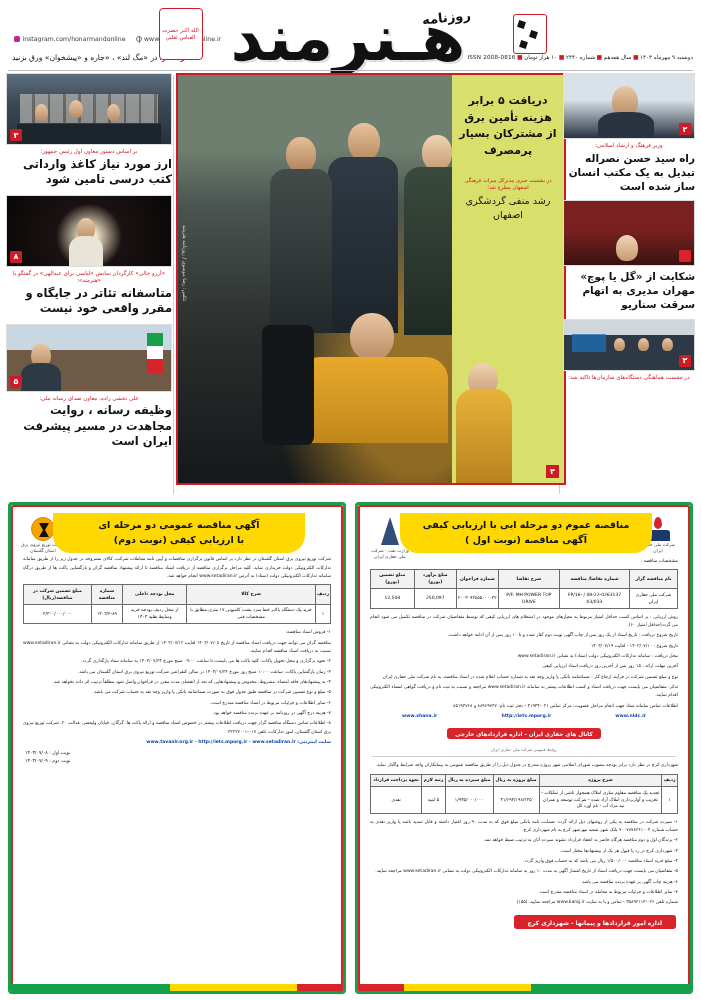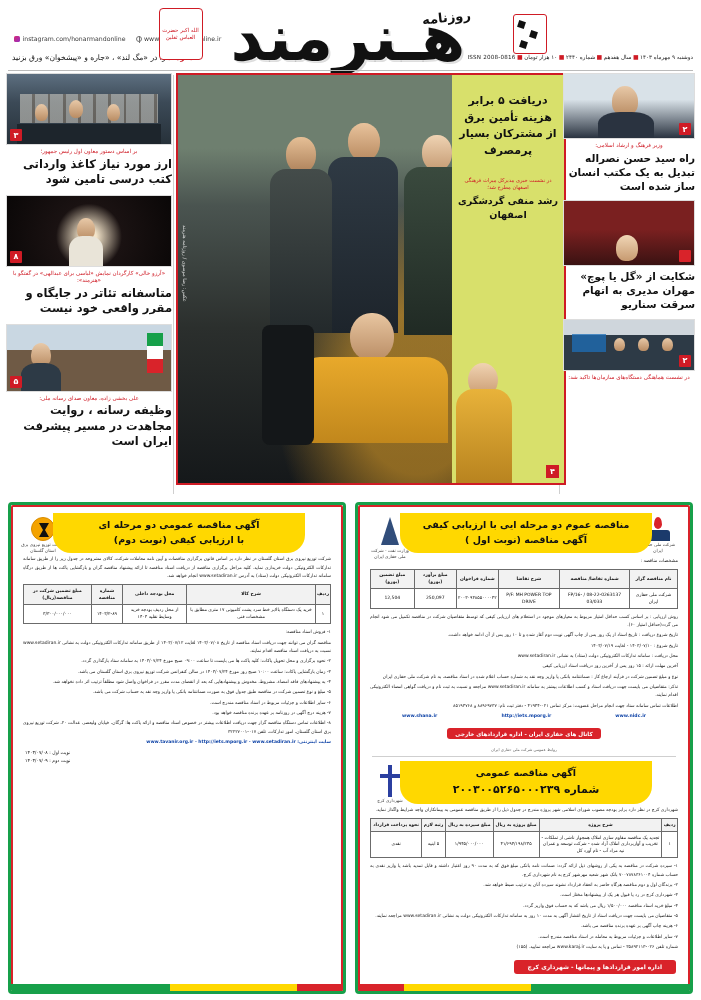--- a/index.html
+++ b/index.html
@@ -148,21 +148,21 @@
     position:absolute; right:0; top:0; width:112px; height:100%; background:#d8e06b;
   }
   .lead-yellow .box-title{
     margin:18px 6px 0; text-align:center; font-size:11px; font-weight:bold;
     color:#111; line-height:1.5;
   }
   .lead-yellow .box-kicker{
     margin:18px 6px 2px; text-align:center; font-size:5.2px; color:#cf1b25; line-height:1.4;
   }
   .lead-yellow .box-title2{
-    margin:0 6px; text-align:center; font-size:9.6px; font-weight:bold; color:#111; line-height:1.5;
+    margin:0 6px; text-align:center; font-size:9.6px; font-weight:normal; color:#111; line-height:1.5;
   }
   .lead-yellow .woman{
     position:absolute; left:4px; bottom:0; width:56px; height:120px;
   }
   .lead-yellow .woman .head{
     position:absolute; left:12px; top:0; width:30px; height:34px; border-radius:50%;
     background:linear-gradient(180deg,#f0d3b2,#c99a70);
   }
   .lead-yellow .woman .body{
     position:absolute; left:0; top:26px; width:56px; height:94px;
@@ -567,33 +567,20 @@
           <span>www.shana.ir</span>
         </div>
 
         <div style="text-align:center;margin:2px 0 4px">
           <span class="ad-footer-btn" style="font-size:5.6px;padding:2.5px 8px">کانال های حفاری ایران - اداره قراردادهای خارجی</span>
         </div>
         <div class="tiny-ref">روابط عمومی شرکت ملی حفاری ایران</div>
 
         <div class="divider-ad"></div>
 
-        <div style="position:relative;">
-          <div class="ad-logo l">
-            <div class="logo-cross">
-                <span class="v"></span>
-                <span class="h"></span>
-              </div>
-            <div class="cap">شهرداری کرج</div>
-          </div>
-          <div class="ad-banner">
-            <div class="t1">آگهی مناقصه عمومی</div>
-            <div class="t2" style="font-size:11px">شماره ۲۰۰۳۰۰۵۲۶۵۰۰۰۲۳۹</div>
-          </div>
-        </div>
 
         <div class="ad-para">شهرداری کرج در نظر دارد برابر بودجه مصوب شورای اسلامی شهر پروژه مندرج در جدول ذیل را از طریق مناقصه عمومی به پیمانکاران واجد شرایط واگذار نماید.</div>
 
         <table class="adt">
           <thead>
             <tr>
               <th>ردیف</th>
               <th style="width:40%">شرح پروژه</th>
               <th>مبلغ پروژه به ریال</th>
               <th>مبلغ سپرده به ریال</th>

